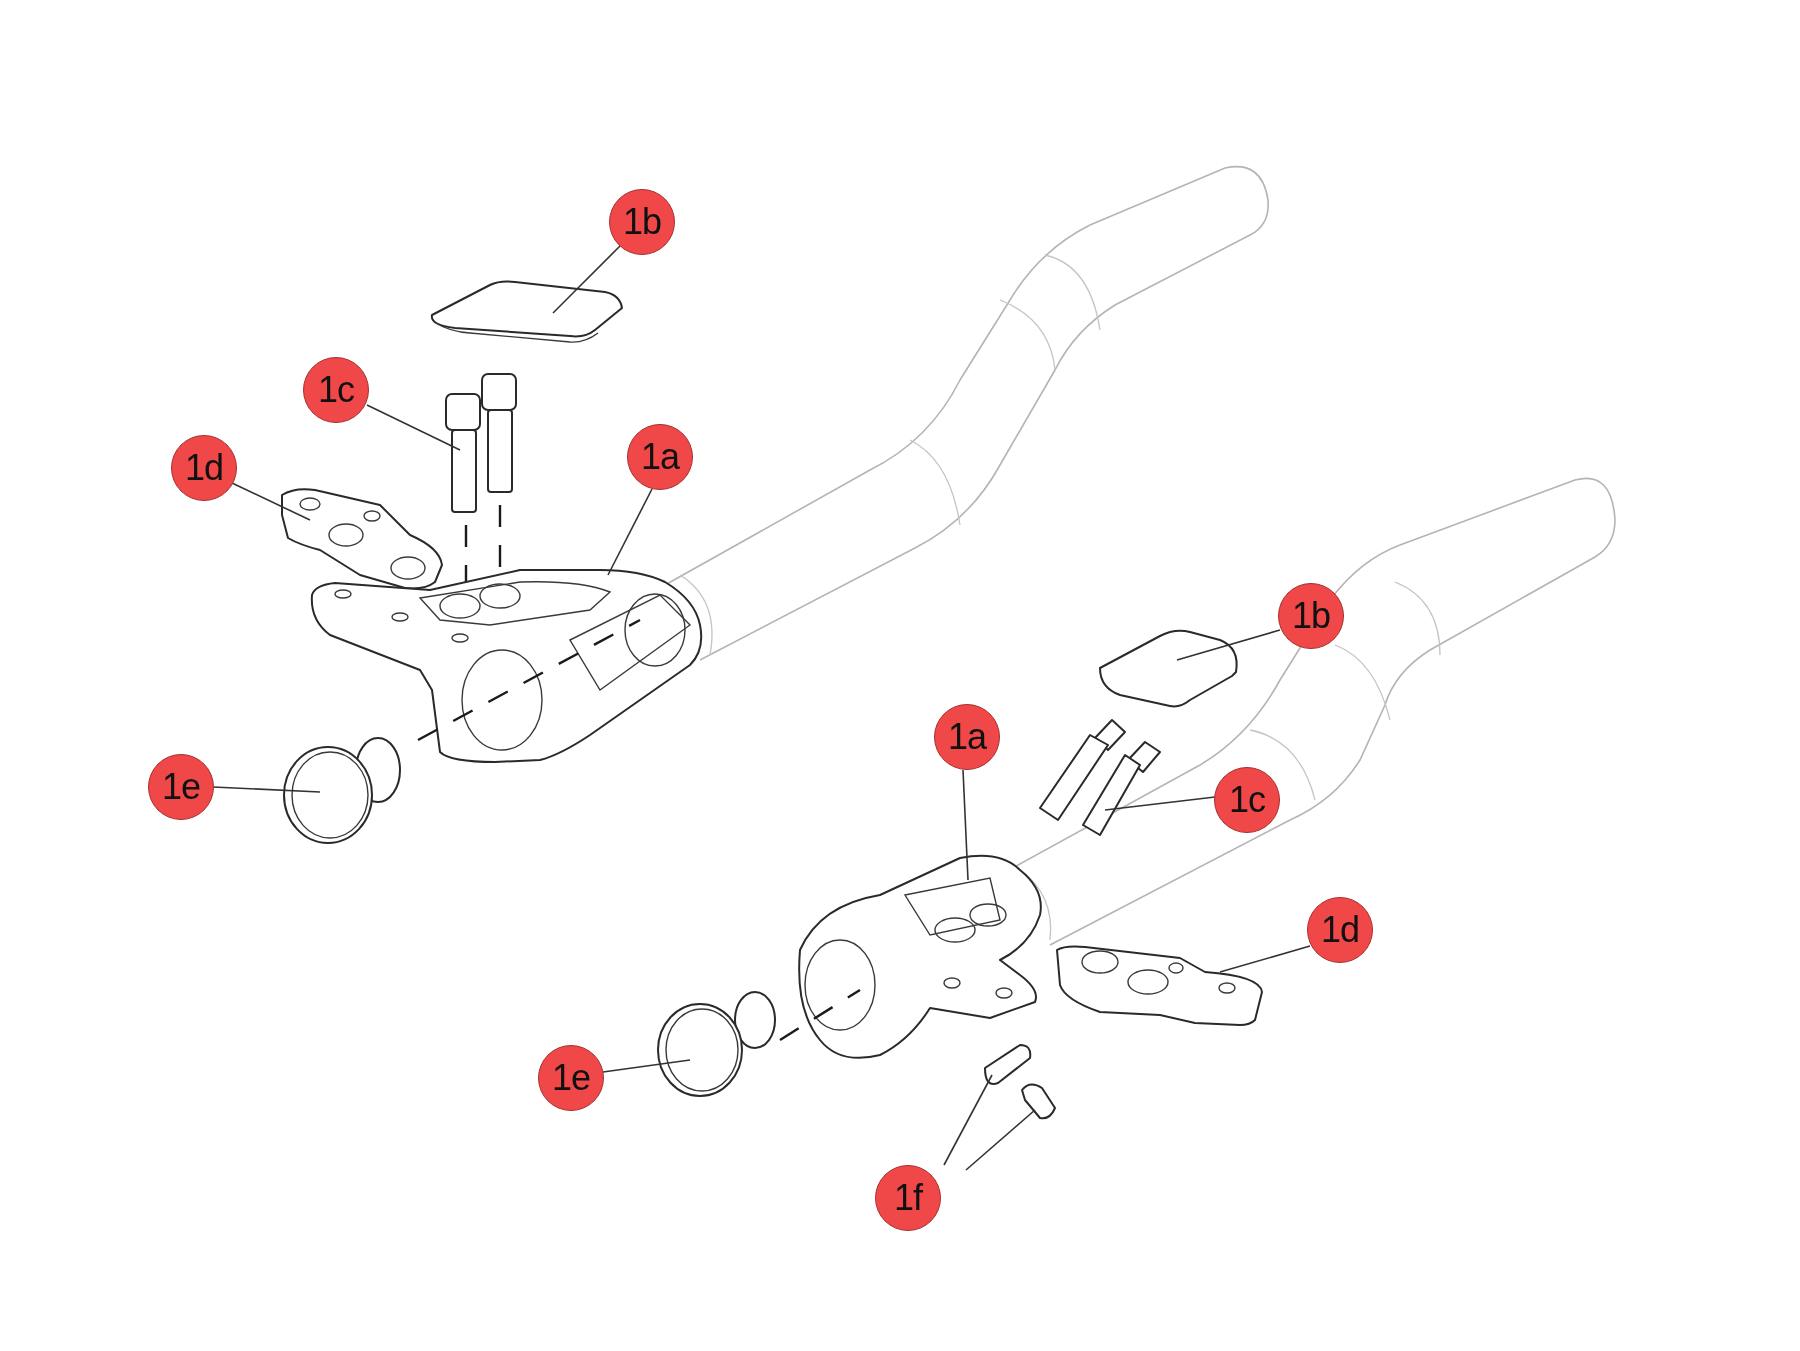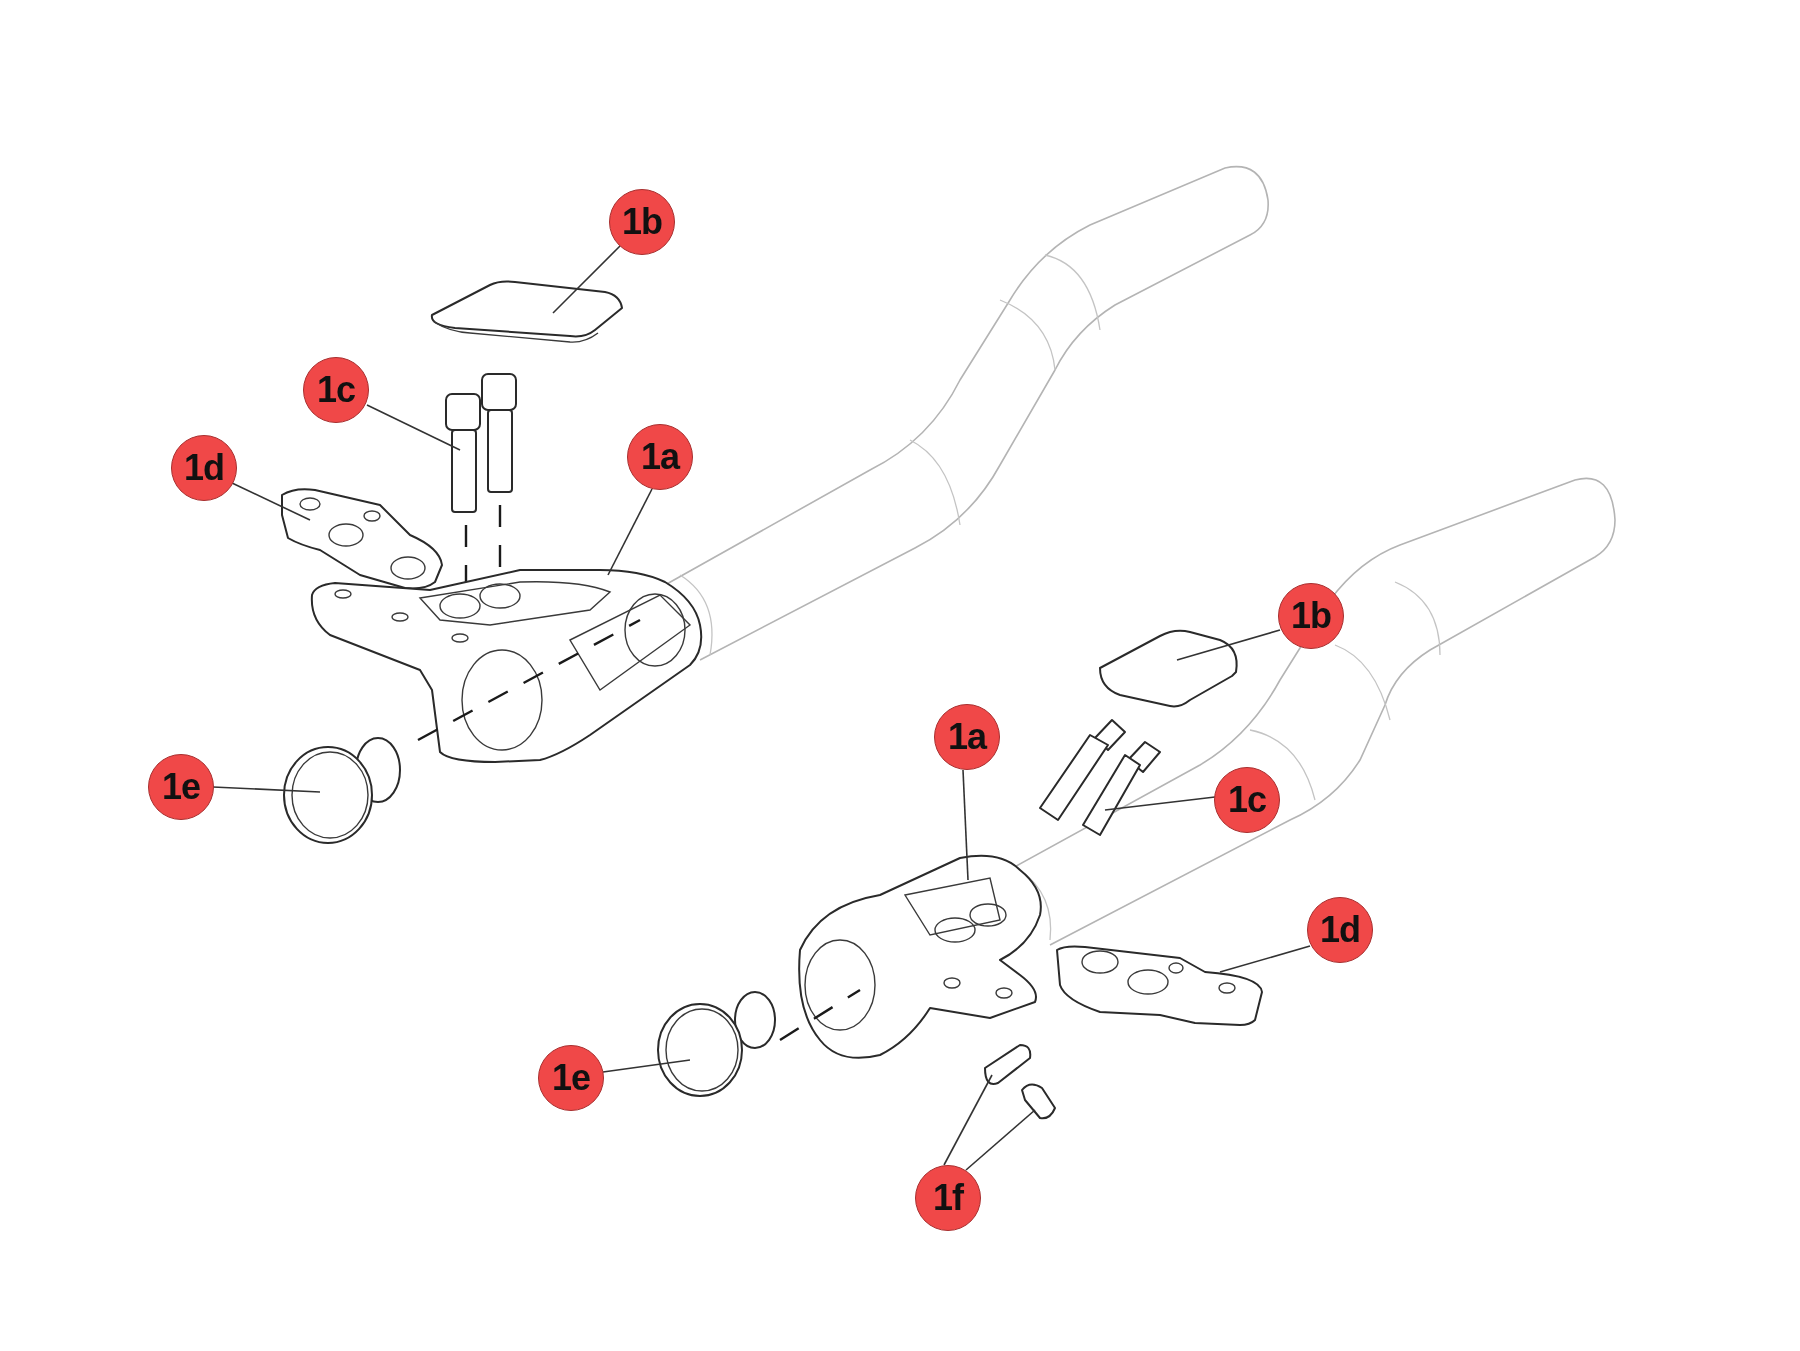--- a/index.html
+++ b/index.html
@@ -9,21 +9,21 @@
   .tube { fill:none; stroke:#b4b4b4; stroke-width:1.6; }
   .tube-seam { fill:none; stroke:#c4c4c4; stroke-width:1.3; }
   .part { fill:#ffffff; stroke:#2a2a2a; stroke-width:2; stroke-linejoin:round; }
   .part-thin { fill:none; stroke:#3a3a3a; stroke-width:1.4; }
   .dash { fill:none; stroke:#1a1a1a; stroke-width:2.4; stroke-dasharray:22 18; }
   .leader { fill:none; stroke:#333; stroke-width:1.6; }
   .callout { position:absolute; width:66px; height:66px; border-radius:50%;
              background:#f04848; border:1.5px solid #a83030; box-sizing:border-box;
              display:flex; align-items:center; justify-content:center;
              color:#111; font-size:36px; letter-spacing:-1px;
-             transform:translate(-50%,-50%);font-weight:bold; }
+             transform:translate(-50%,-50%); }
 </style>
 </head>
 <body>
 
 <svg id="diagram" viewBox="0 0 1800 1351" xmlns="http://www.w3.org/2000/svg">
 
   <g>
     <path class="tube" d="M 665 585 L 870 470 Q 930 440 960 380 L 1010 300 Q 1040 250 1090 225 L 1225 168
                           Q 1262 160 1268 200 Q 1270 225 1250 235 L 1115 305 Q 1075 330 1055 370
                           L 1000 465 Q 970 520 915 548 L 700 660"></path>
@@ -154,13 +154,13 @@
 <div class="callout" style="left:642px;top:222px">1b</div>
 <div class="callout" style="left:336px;top:390px">1c</div>
 <div class="callout" style="left:204px;top:468px">1d</div>
 <div class="callout" style="left:660px;top:457px">1a</div>
 <div class="callout" style="left:181px;top:787px">1e</div>
 <div class="callout" style="left:1311px;top:616px">1b</div>
 <div class="callout" style="left:967px;top:737px">1a</div>
 <div class="callout" style="left:1247px;top:800px">1c</div>
 <div class="callout" style="left:1340px;top:930px">1d</div>
 <div class="callout" style="left:571px;top:1078px">1e</div>
-<div class="callout" style="left:948px;top:1198px">1f</div>
+<div class="callout" style="left:908px;top:1198px">1f</div>
 
 </body></html>

